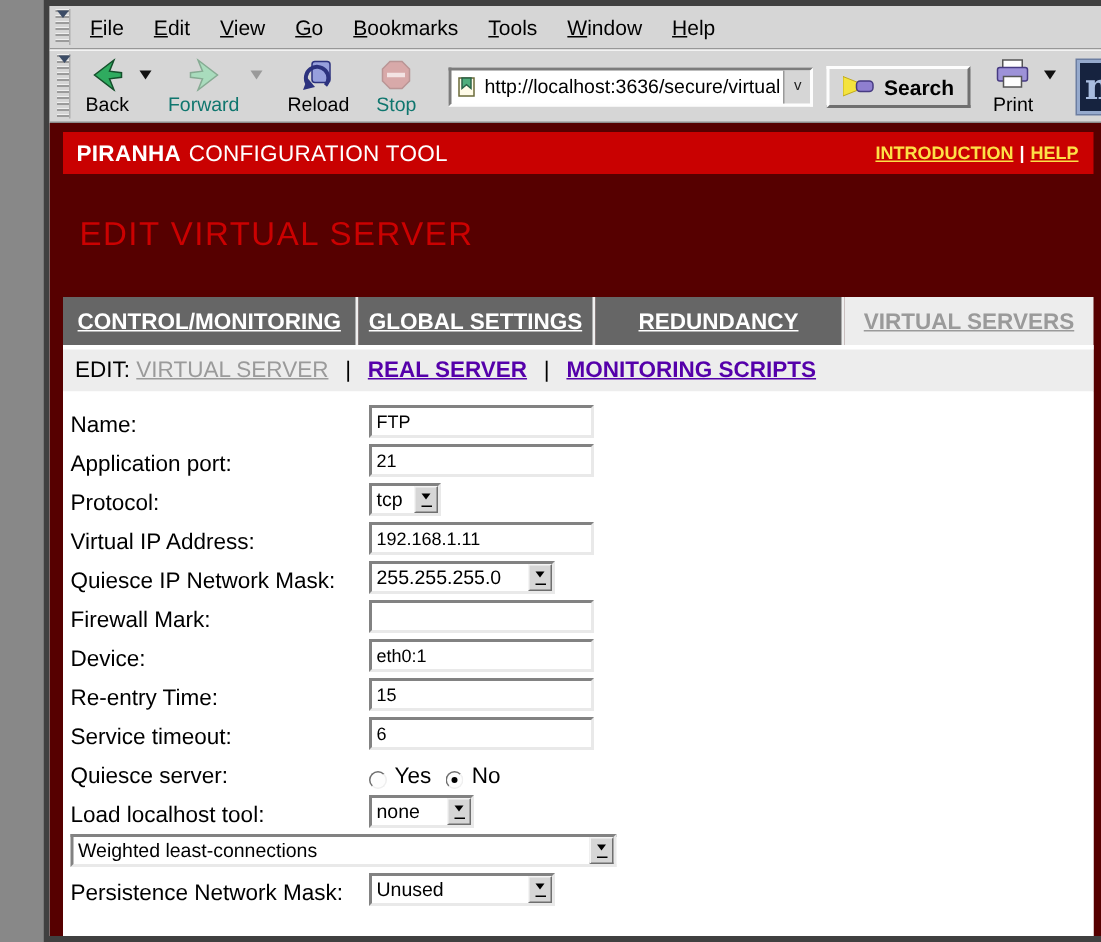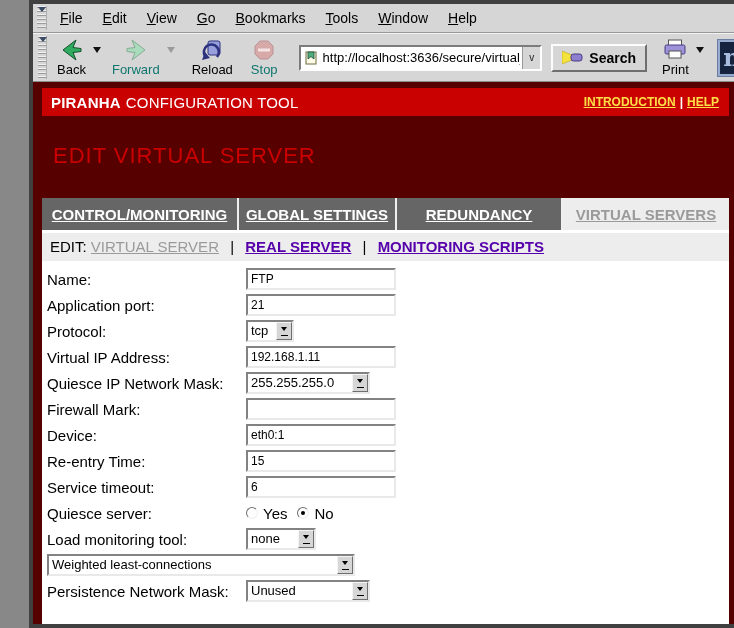--- a/index.html
+++ b/index.html
@@ -56,21 +56,21 @@
     display:flex; align-items:center; justify-content:center; border-right:2px solid #efefef; cursor:pointer; }
   .tab span { text-decoration:underline; }
   .tab.t0 { width:197px; } .tab.t1 { width:158px; } .tab.t2 { width:166px; }
   .tab.active { background:#ededed; color:#9a9a9a; border-right:none; flex:1; }
   .whitebox { flex:1; margin:0 9px; display:flex; flex-direction:column; background:#fff; }
   .subnav { background:#ededed; border-top:3px solid #fff; padding:5px 0 6px 8px; font-size:15px; color:#000; }
   .subnav .current { color:#9a9a9a; text-decoration:underline; }
   .subnav .slink { color:#5500aa; text-decoration:underline; font-weight:bold; cursor:pointer; }
   .subnav .sep { padding:0 7px; }
   .formarea { flex:1; background:#fff; padding-top:5px; }
-  .frow { display:flex; align-items:center; height:26px; padding-left:5px; }
+  .frow { display:flex; align-items:flex-end; height:26px; padding-left:5px; }
   .flabel { width:199px; font-size:15px; color:#000; }
   .tinput { width:150px; height:22px; border:2px solid; border-color:#828282 #e9e9e9 #e9e9e9 #828282;
     background:#fff; font-size:12px; font-family:"Liberation Sans",sans-serif; padding:0 3px; color:#000; }
   .sel { display:inline-flex; align-items:stretch; height:22px; background:#fff;
     border:2px solid; border-color:#828282 #e9e9e9 #e9e9e9 #828282; }
   .sel-text { flex:1; font-size:13px; padding:1px 3px 0; color:#000; overflow:hidden; white-space:nowrap; }
   .sel-btn { width:16px; background:#d6d6d6; border:1px solid; border-color:#f4f4f4 #6f6f6f #6f6f6f #f4f4f4;
     display:flex; flex-direction:column; align-items:center; justify-content:center; }
   .sel-tri { width:0; height:0; border:3px solid transparent; border-top:4px solid #000; }
   .sel-bar { width:7px; height:1px; background:#000; margin-top:1px; }
@@ -295,32 +295,32 @@
 
           <div class="frow">
             <label class="flabel">Quiesce server:</label>
             <span class="radio"></span>
             <span class="rlabel">Yes</span>
             <span class="radio checked"></span>
             <span class="rlabel">No</span>
           </div>
 
           <div class="frow">
-            <label class="flabel">Load monitoring tool:</label>
+            <label class="flabel">Load localhost tool:</label>
             <span class="sel" style="width:70px">
               <span class="sel-text">none</span>
               <span class="sel-btn">
                   <i class="sel-tri"></i>
                   <i class="sel-bar"></i>
                 </span>
             </span>
           </div>
 
           <div class="frow">
-            <span class="sel" style="width:308px">
+            <span class="sel" style="width:364px">
               <span class="sel-text">Weighted least-connections</span>
               <span class="sel-btn">
                   <i class="sel-tri"></i>
                   <i class="sel-bar"></i>
                 </span>
             </span>
           </div>
 
 
           <div class="frow">

